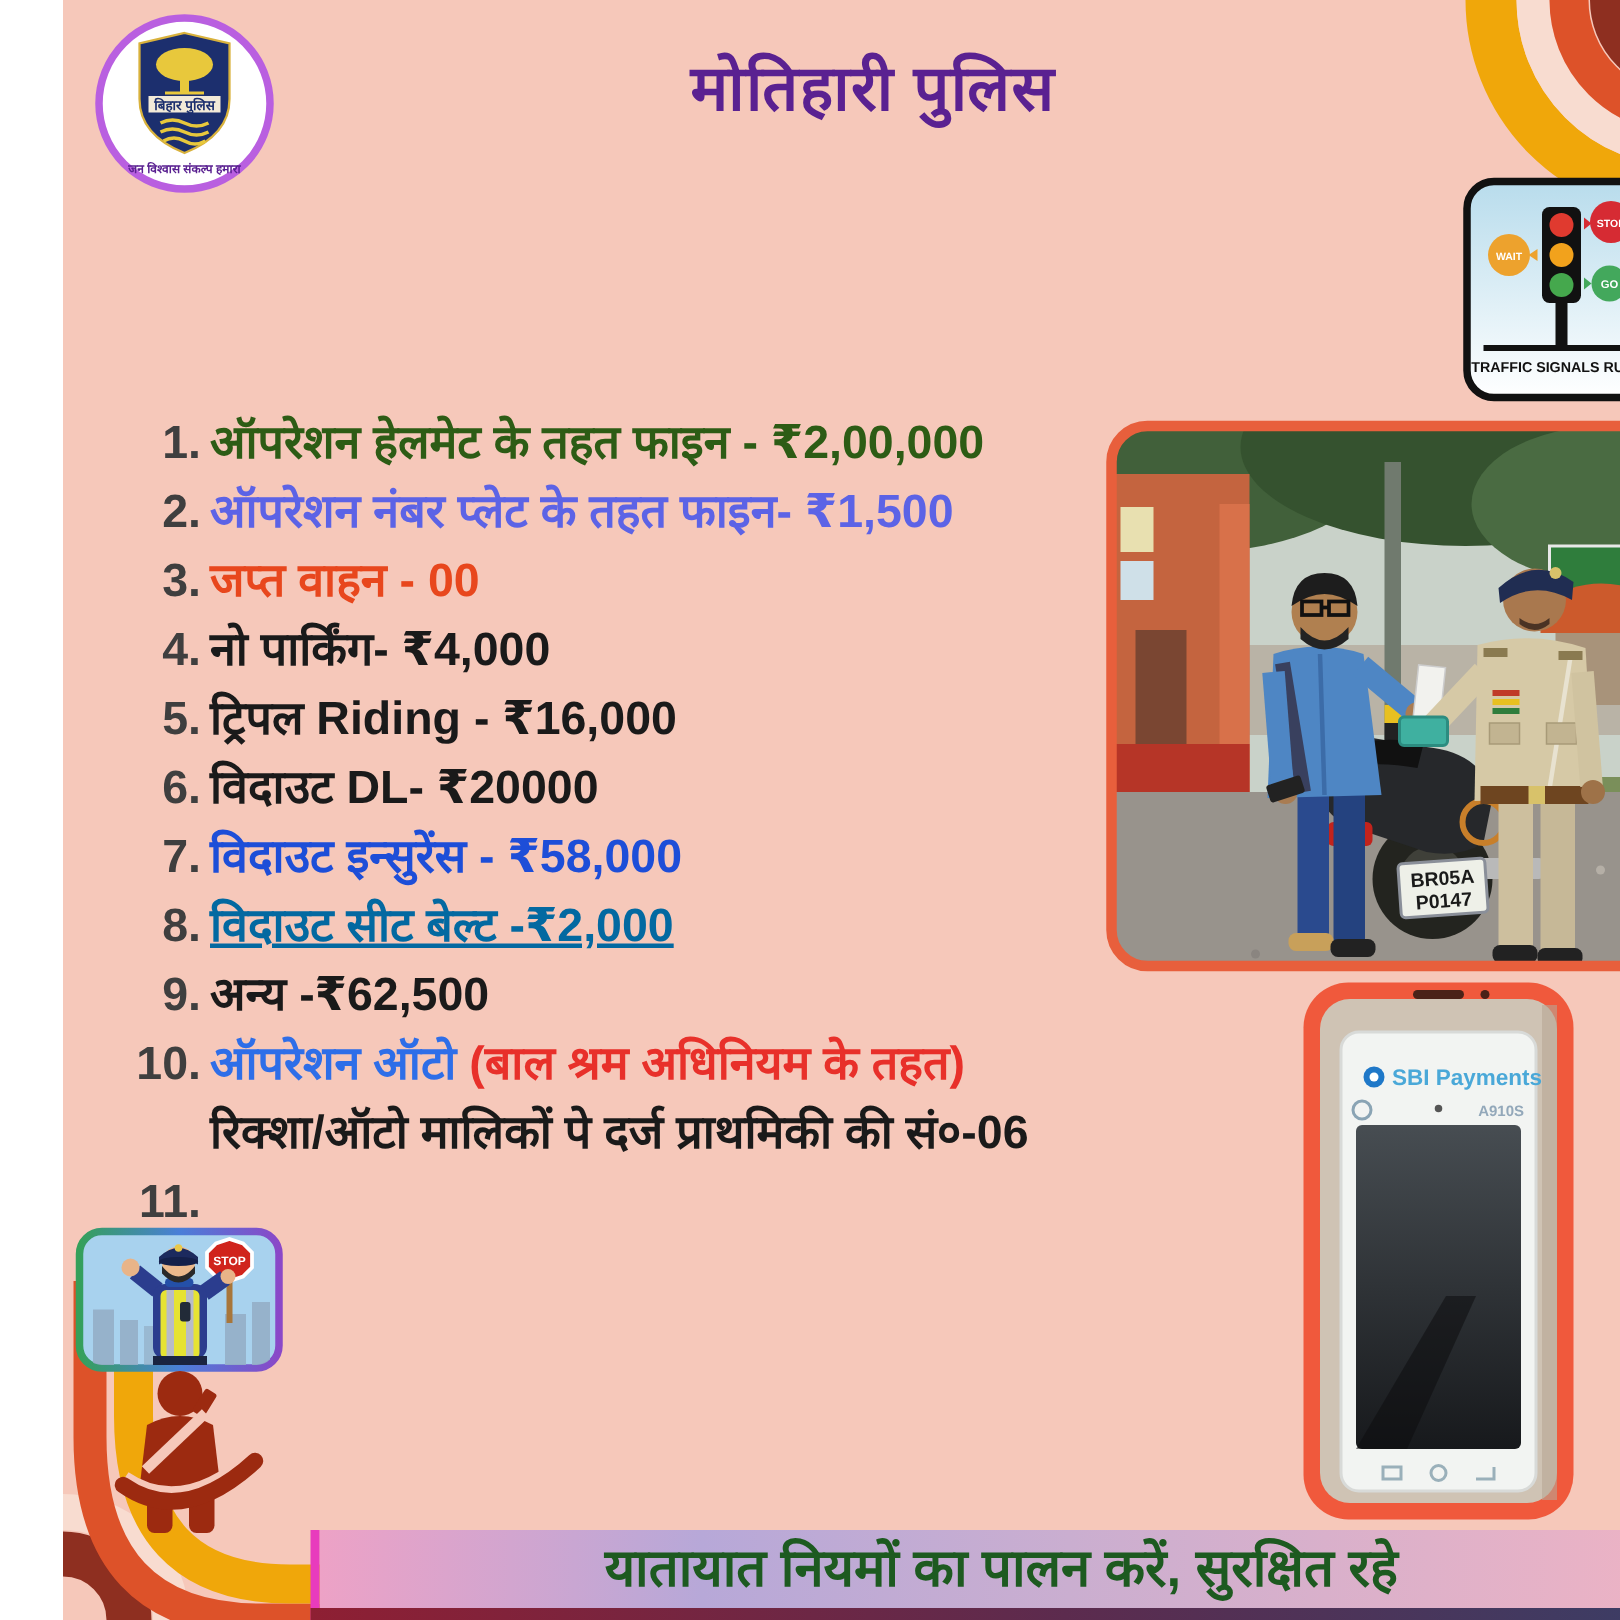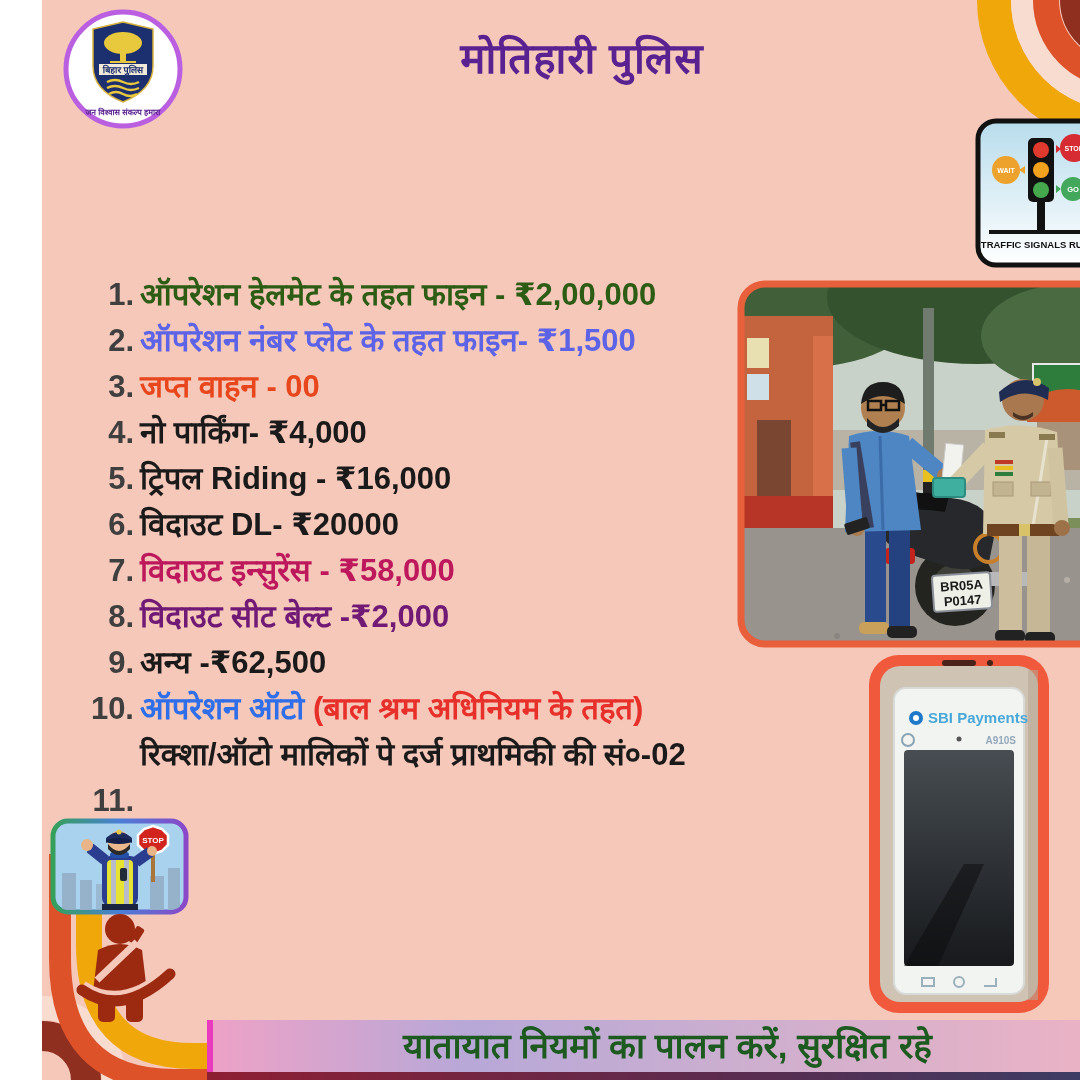--- a/index.html
+++ b/index.html
@@ -132,38 +132,38 @@
     <div class="row">
       <span class="num">5.</span>
       <div class="txt" style="color: rgb(26, 26, 26);">ट्रिपल Riding - ₹16,000</div>
     </div>
     <div class="row">
       <span class="num">6.</span>
       <div class="txt" style="color: rgb(26, 26, 26);">विदाउट DL- ₹20000</div>
     </div>
     <div class="row">
       <span class="num">7.</span>
-      <div class="txt" style="color: #be185d;">विदाउट इन्सुरेंस - ₹58,000</div>
+      <div class="txt" style="color: #1d4ed8;">विदाउट इन्सुरेंस - ₹58,000</div>
     </div>
     <div class="row">
       <span class="num">8.</span>
-      <div class="txt" style="color: #701a75;">विदाउट सीट बेल्ट -₹2,000</div>
+      <div class="txt" style="color: #0369a1; text-decoration: underline;">विदाउट सीट बेल्ट -₹2,000</div>
     </div>
     <div class="row">
       <span class="num">9.</span>
       <div class="txt" style="color: rgb(26, 26, 26);">अन्य -₹62,500</div>
     </div>
     <div class="row">
       <span class="num">10.</span>
       <div class="txt">
         <div>
           <span class="c-blue">ऑपरेशन ऑटो</span>
           <span class="c-red">(बाल श्रम अधिनियम के तहत)</span>
         </div>
-        <div class="cont">रिक्शा/ऑटो मालिकों पे दर्ज प्राथमिकी की सं०-02</div>
+        <div class="cont">रिक्शा/ऑटो मालिकों पे दर्ज प्राथमिकी की सं०-06</div>
       </div>
     </div>
     <div class="row">
       <span class="num">11.</span>
     </div>
   </div>
 
   <svg class="street-photo" viewBox="0 0 372 368">
     <defs>
         <clipPath id="pclip">

